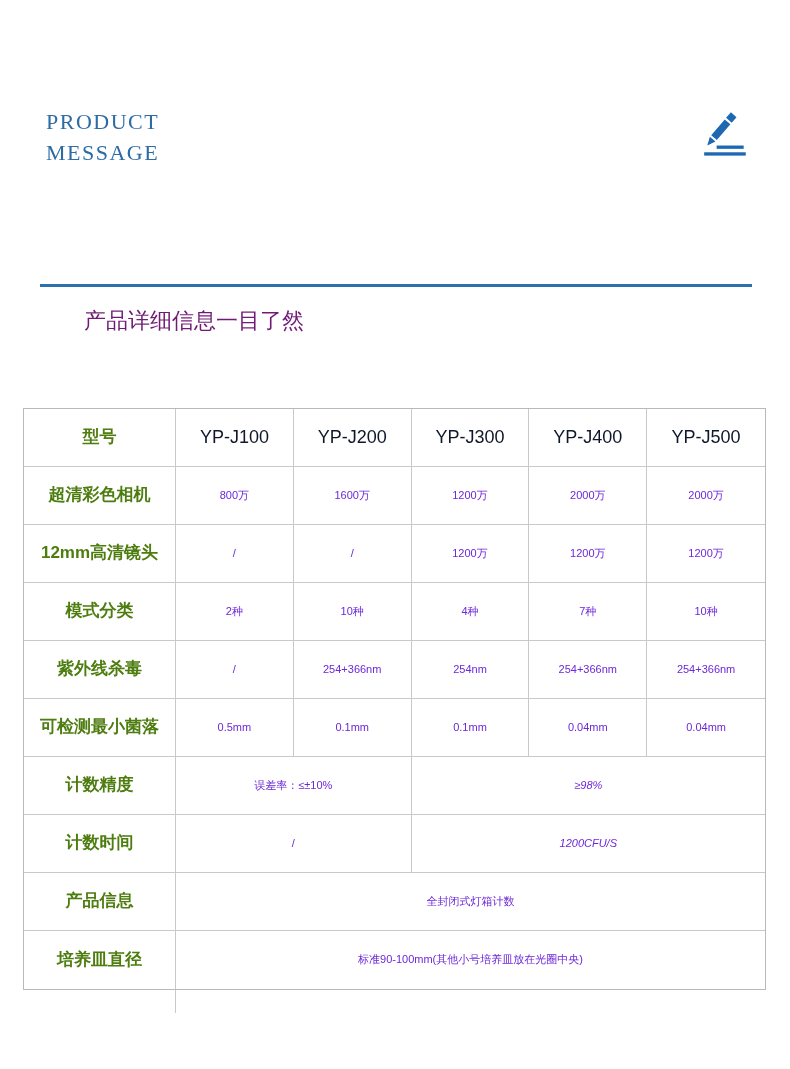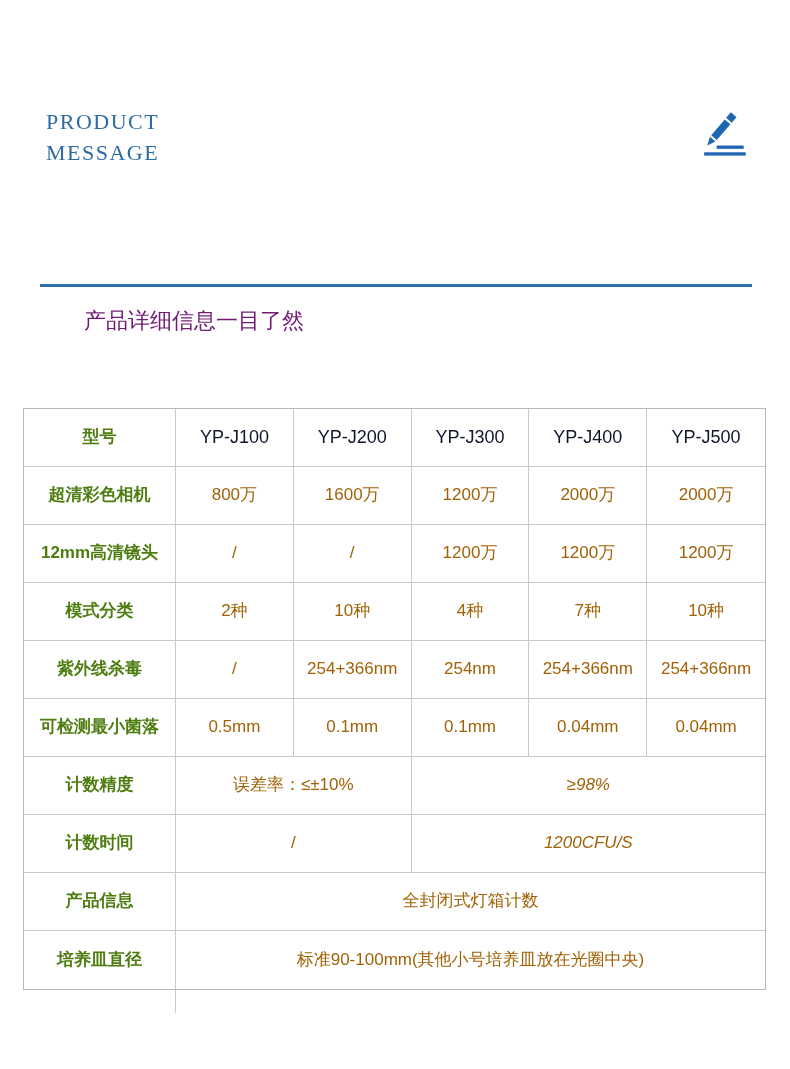--- a/index.html
+++ b/index.html
@@ -56,21 +56,21 @@
     grid-template-columns:152px repeat(5, 1fr);
     grid-auto-rows:58px;
     border:1px solid #b9b9b9;
     background:#ffffff;
   }
   .t-row { display:contents; }
   .cell {
     display:flex; align-items:center; justify-content:center;
     border-right:1px solid #c9c9c9;
     border-bottom:1px solid #c9c9c9;
-    font-size:17px; color:#a16207; text-align:center;
+    font-size:11px; color:#6d28d9; text-align:center;
     padding:2px 4px; line-height:1.2;
   }
   .t-row > .cell:last-child { border-right:none; }
   .t-row.last > .cell { border-bottom:none; }
   .header-cell { font-size:18px; color:#0f172a; }
   .label-cell { color:#4d7c0f; font-weight:bold; font-size:17px; }
   .span-2 { grid-column:span 2; }
   .span-3 { grid-column:span 3;font-style:italic; }
   .span-5 { grid-column:span 5; }
 

